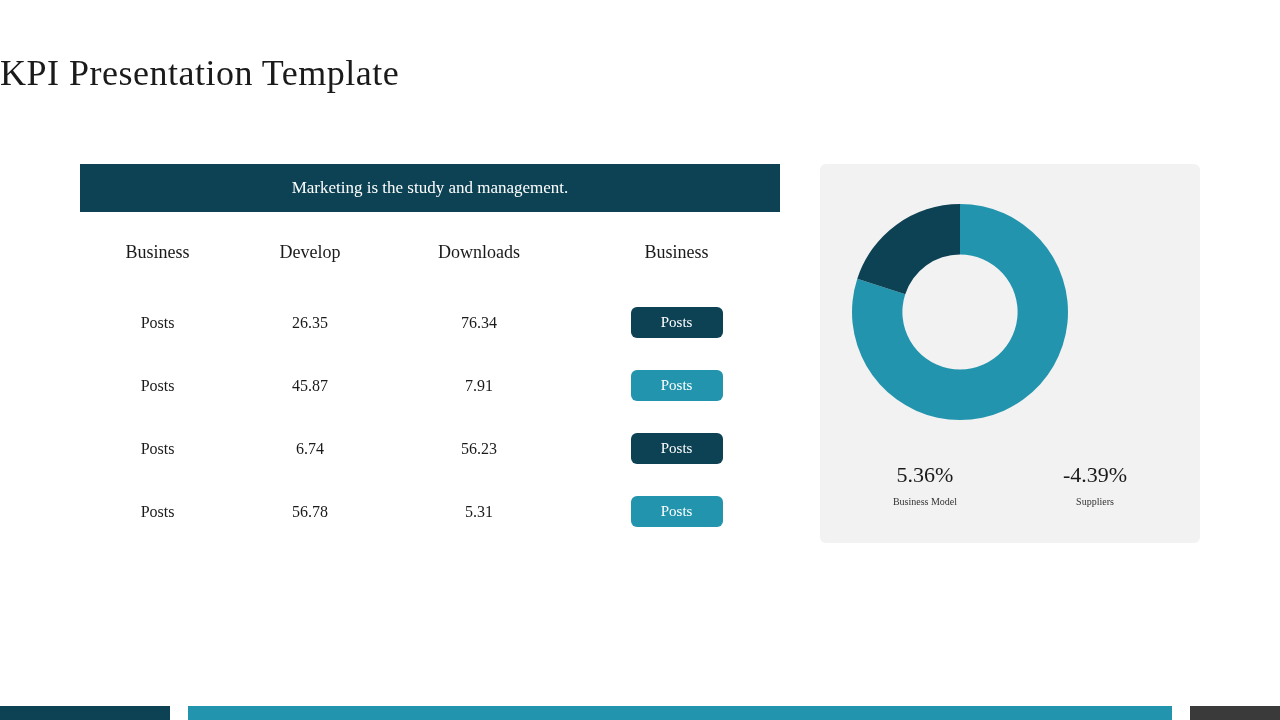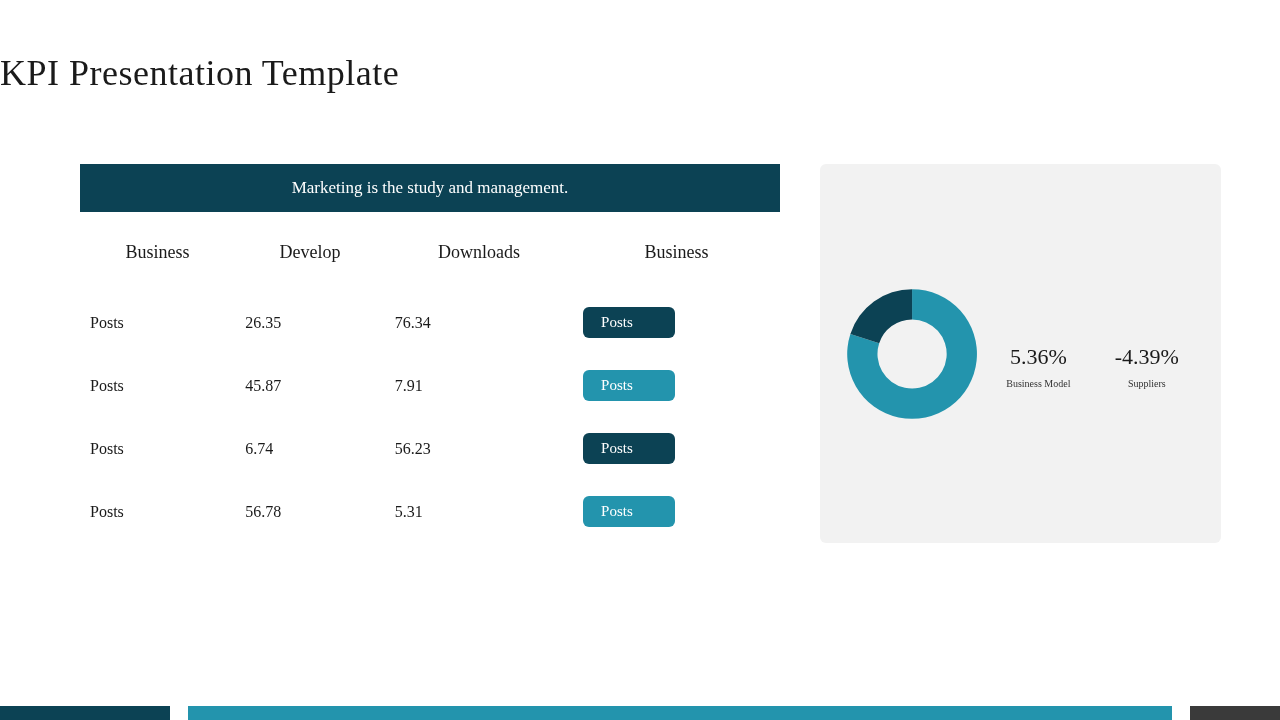--- a/index.html
+++ b/index.html
@@ -39,41 +39,41 @@
       border-collapse: collapse;
       margin-top: 12px;
     }
     .table th {
       font-weight: normal;
       font-size: 18px;
       padding: 18px 10px 28px 10px;
       text-align: center;
     }
     .table td {
+      text-align: center;
       padding: 16px 10px;
       font-size: 16px;
     }
     .pill {
       display: inline-block;
       min-width: 92px;
       padding: 7px 18px;
       border-radius: 6px;
       color: #fff;
       font-size: 15px;
     }
     .pill-dark { background: #0c4254; }
     .pill-light { background: #2394ad; }
     .right-panel {
       flex: 1;
       background: #f2f2f2;
       border-radius: 6px;
       padding: 24px 20px 28px 20px;
       display: flex;
-      flex-direction: row;
-      align-items: center;
+      flex-direction: column;
     }
     .donut-wrap {
       width: 240px;
       height: 240px;
       position: relative;
       margin-top: 4px;
     }
     .donut-wrap svg { width: 100%; height: 100%; }
     .stats-row {
       display: flex;

